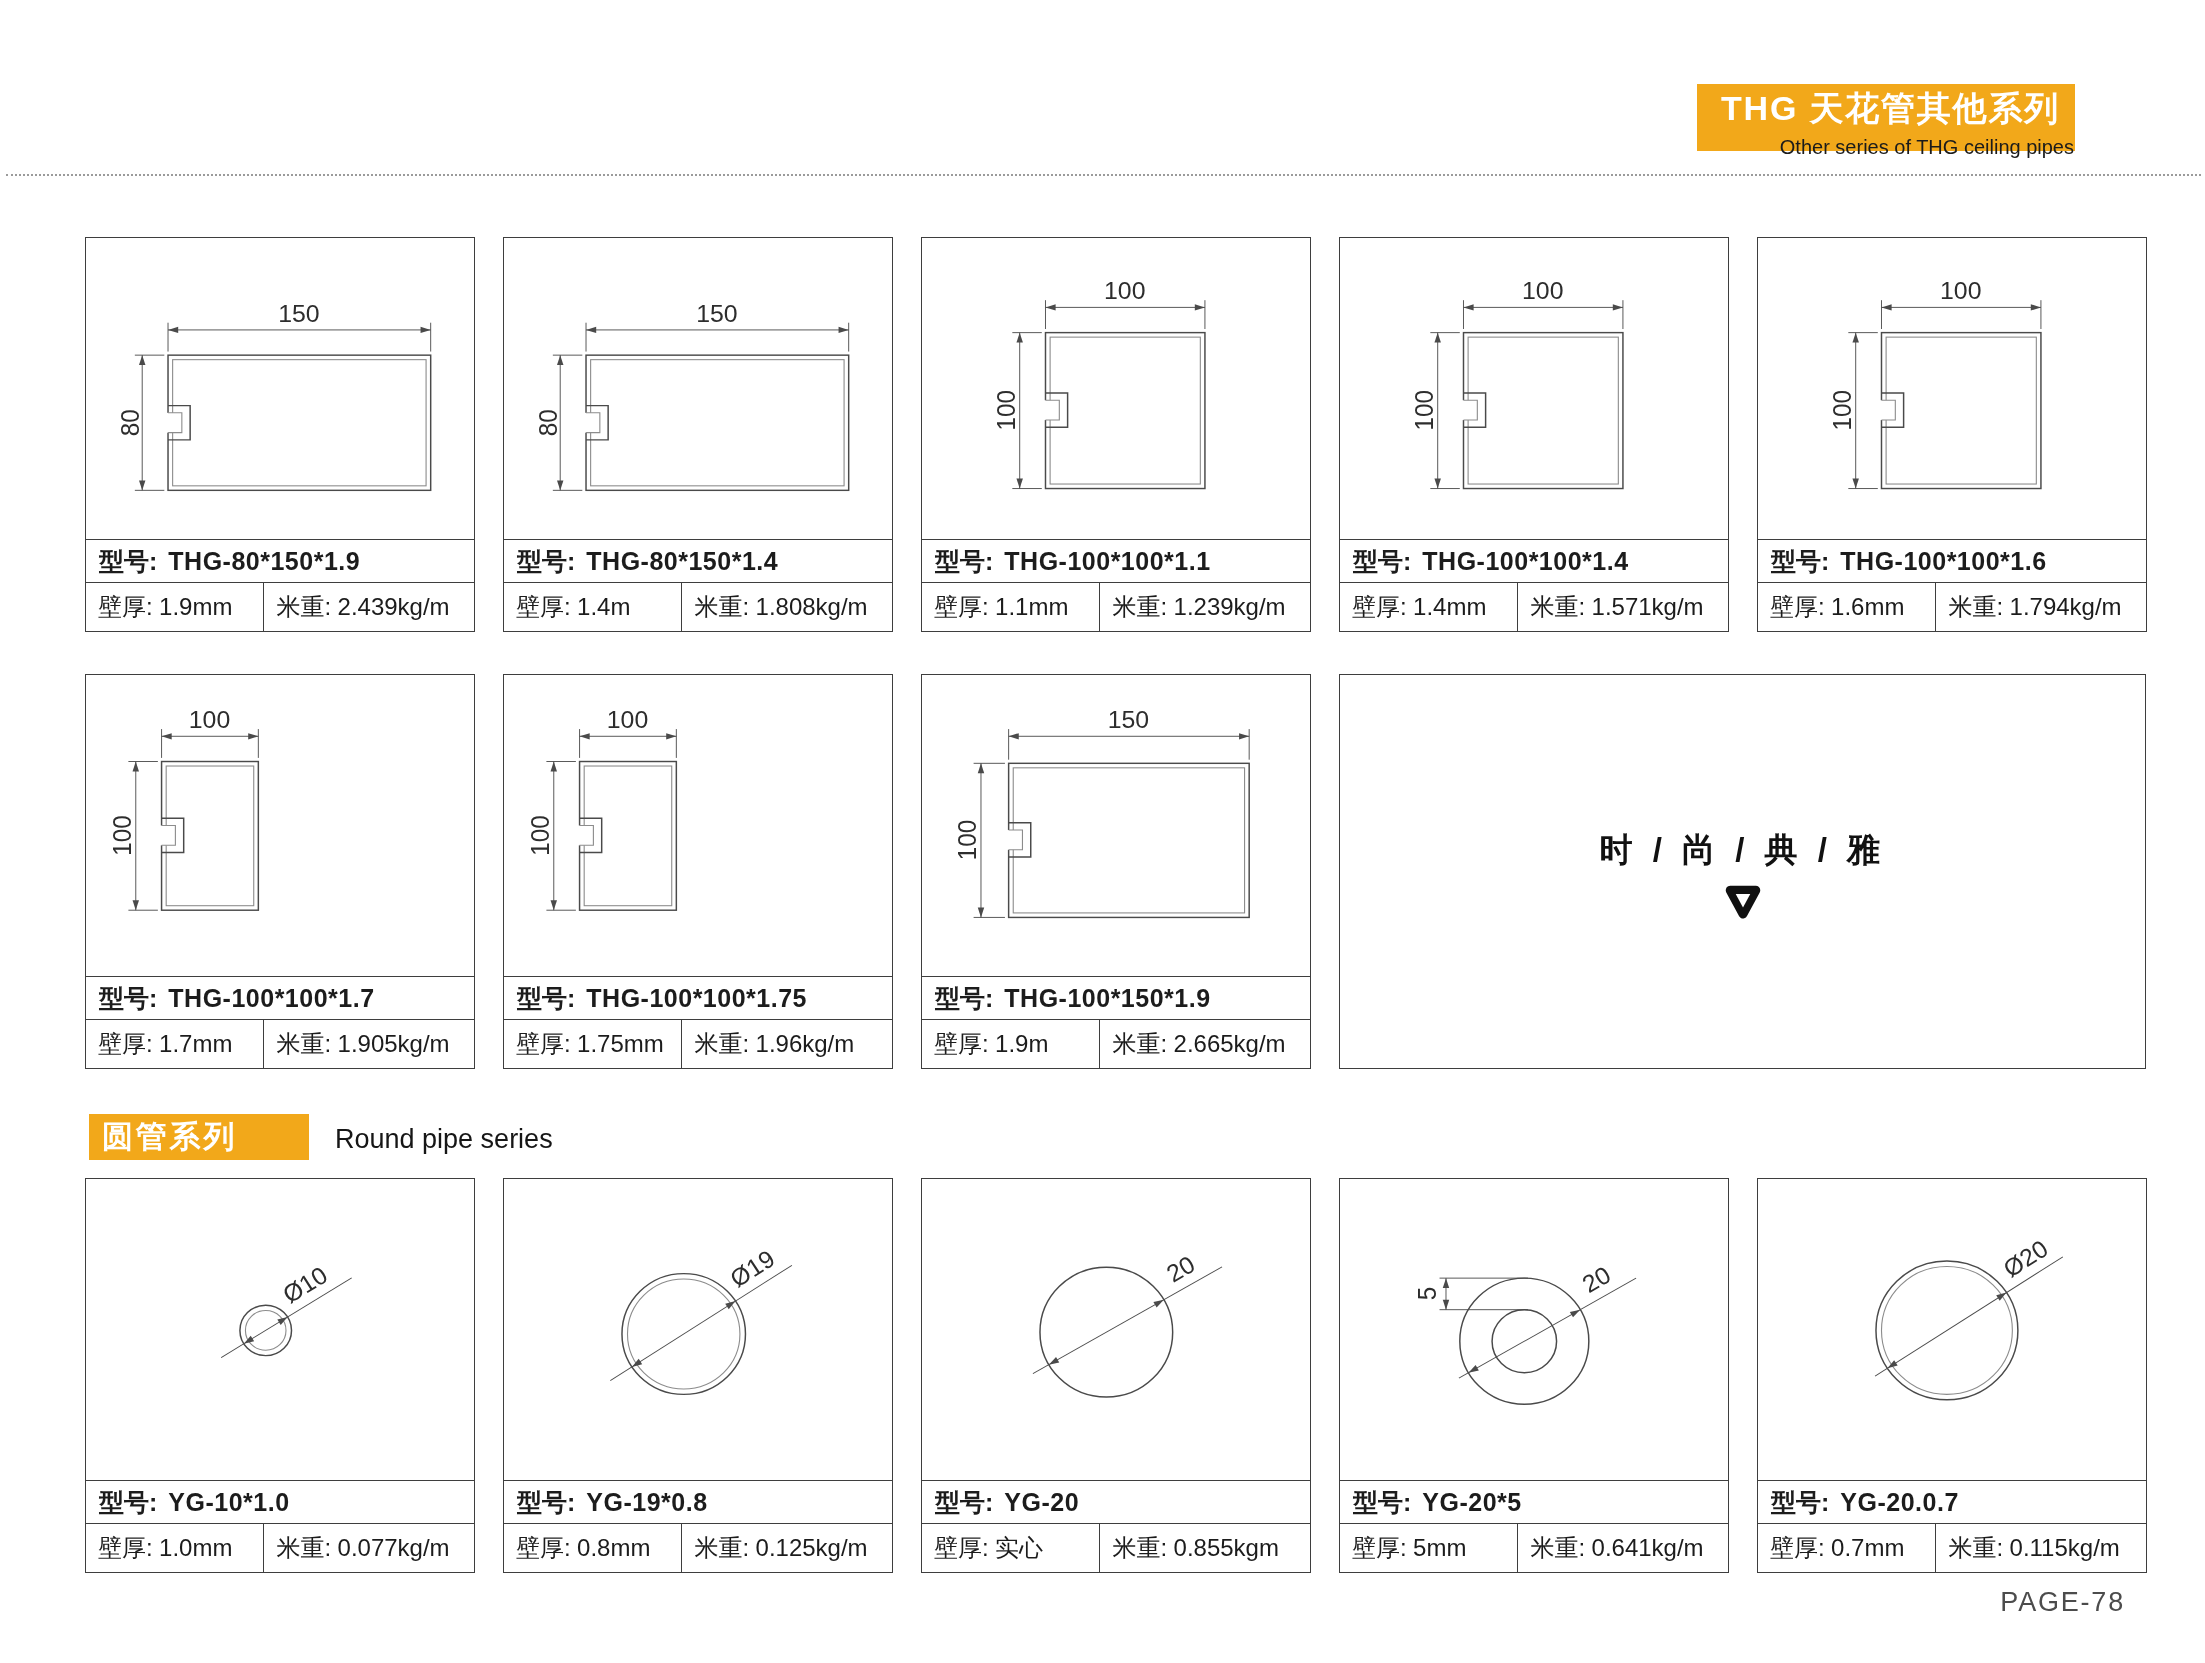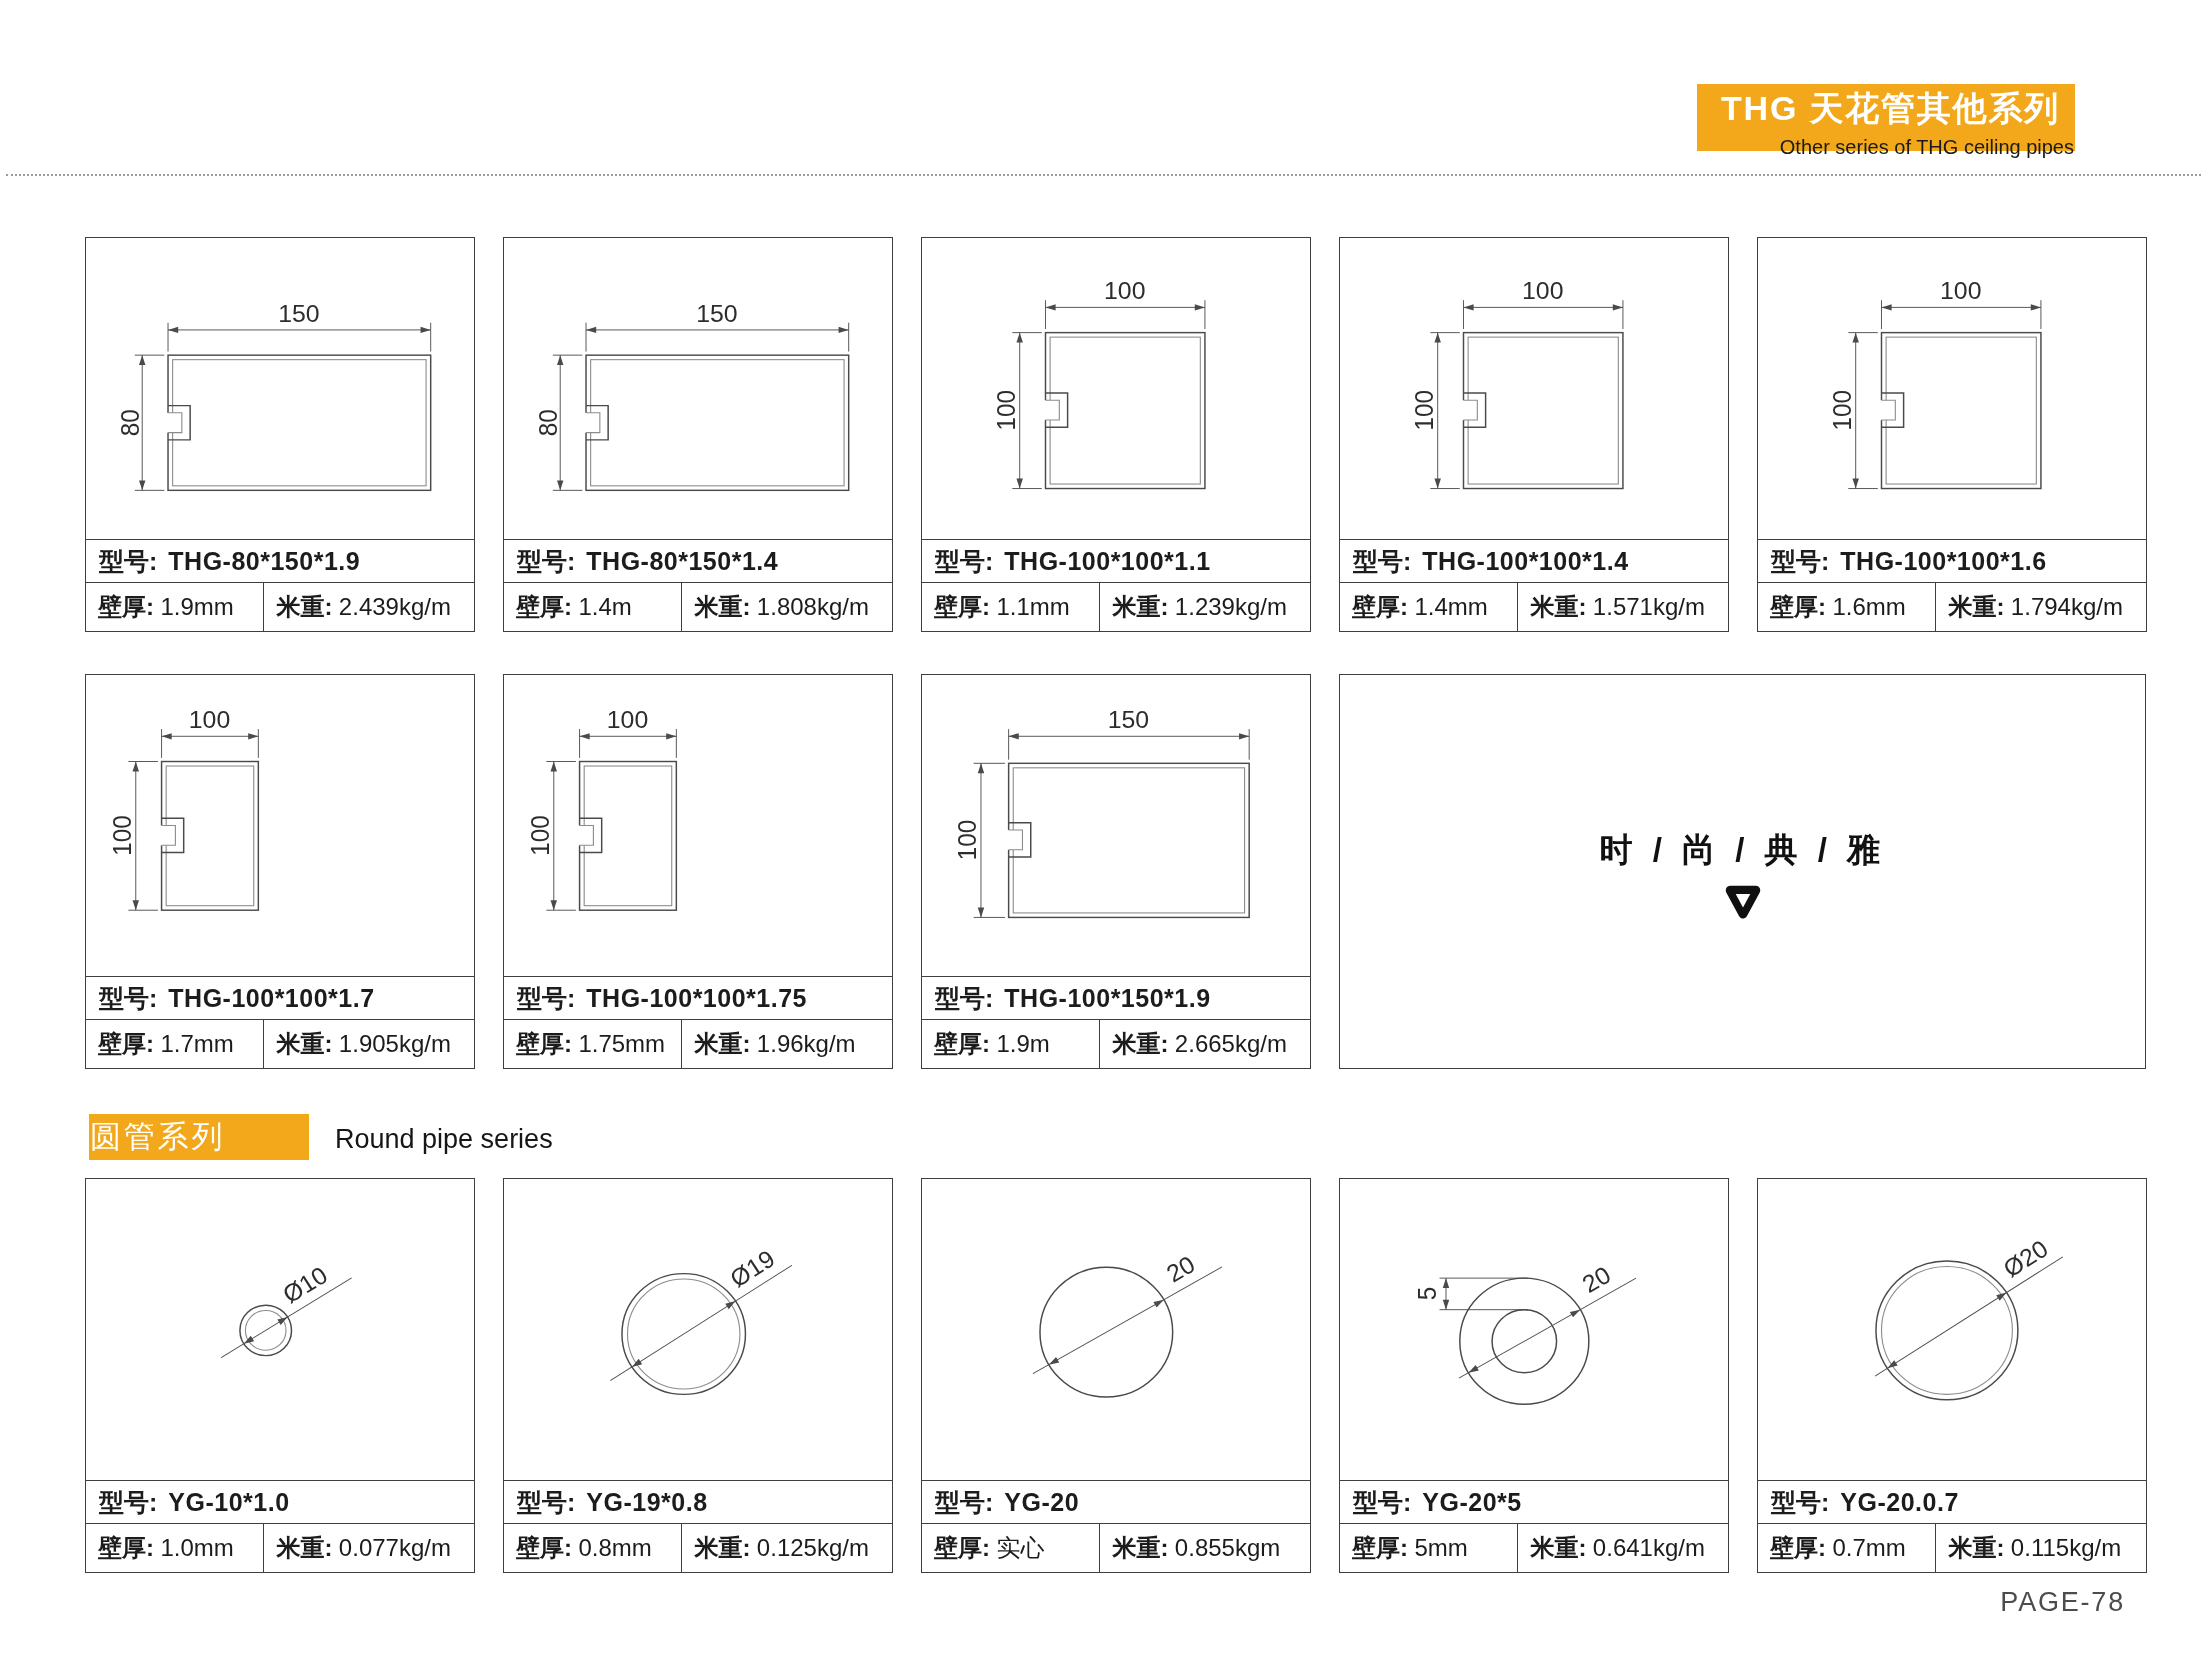--- a/index.html
+++ b/index.html
@@ -18,42 +18,42 @@
     background:#fff; display:flex; flex-direction:column; box-sizing:border-box; }
   .drawing { flex:1; position:relative; overflow:hidden; }
   .drawing svg { width:100%; height:100%; display:block; }
   .model-row { height:42px; flex:none; border-top:1.8px solid #3e3e3e; display:flex; align-items:center;
     padding-left:13px; font-size:25px; font-weight:bold; color:#1c1c1c; }
   .model-row .model-val { margin-left:11px; letter-spacing:0.5px; }
   .spec-row { height:48px; flex:none; border-top:1.8px solid #3e3e3e; display:flex; }
   .cell { display:flex; align-items:center; padding-left:12px; font-size:24px; color:#1c1c1c; }
   .cell.wall { width:46%; border-right:1.8px solid #3e3e3e; box-sizing:border-box; }
   .cell.weight { flex:1; }
-  .cell .lbl { font-weight:bold; }
+  .cell .lbl { font-weight:normal; }
   .cell .val { margin-left:6.4px; }
 
   
   .prof { fill:none; stroke:#4a4a4a; stroke-width:1.6; }
   .prof2 { fill:none; stroke:#8c8c8c; stroke-width:1.2; }
   .dim { stroke:#4a4a4a; stroke-width:1; fill:none; }
   .arr { fill:#4a4a4a; stroke:none; }
   .erase { fill:#ffffff; stroke:none; }
   text.dimtxt { font-size:27px; fill:#2d2d2d; font-family:"Liberation Sans", sans-serif; }
 
   
   .promo { position:absolute; left:1339px; top:674px; width:807px; height:395px;
     border:1.8px solid #3e3e3e; box-sizing:border-box; background:#fff;
     display:flex; flex-direction:column; align-items:center; justify-content:center; gap:10px; padding-top:7.3px; }
   .promo-cn { font-size:33px; font-weight:bold; letter-spacing:5.5px; color:#111; }
   .promo-en { font-size:54px; font-weight:bold; color:#161616; letter-spacing:0.9px; white-space:nowrap; }
   .promo-en .mid { color:#b9b9b9; -webkit-text-stroke:1.4px #4a4a4a; font-weight:400; margin:0 11px; }
 
   
   .badge { position:absolute; left:89px; top:1114px; width:220px; height:46px; background:#F2A81A;
-    color:#fff; font-size:31px; font-weight:normal; line-height:46px; padding-left:1px;
+    color:#fff; font-size:31px; font-weight:bold; line-height:46px; padding-left:13px;
     box-sizing:border-box; letter-spacing:2.8px; }
   .section-en { position:absolute; left:335px; top:1124px; font-size:27px; color:#161616; }
 
   .page-num { position:absolute; right:81px; top:1587px; font-size:27px; color:#4c4c4c; letter-spacing:1.8px; }
 </style>
 </head>
 <body>
 
 <div class="page">
 

